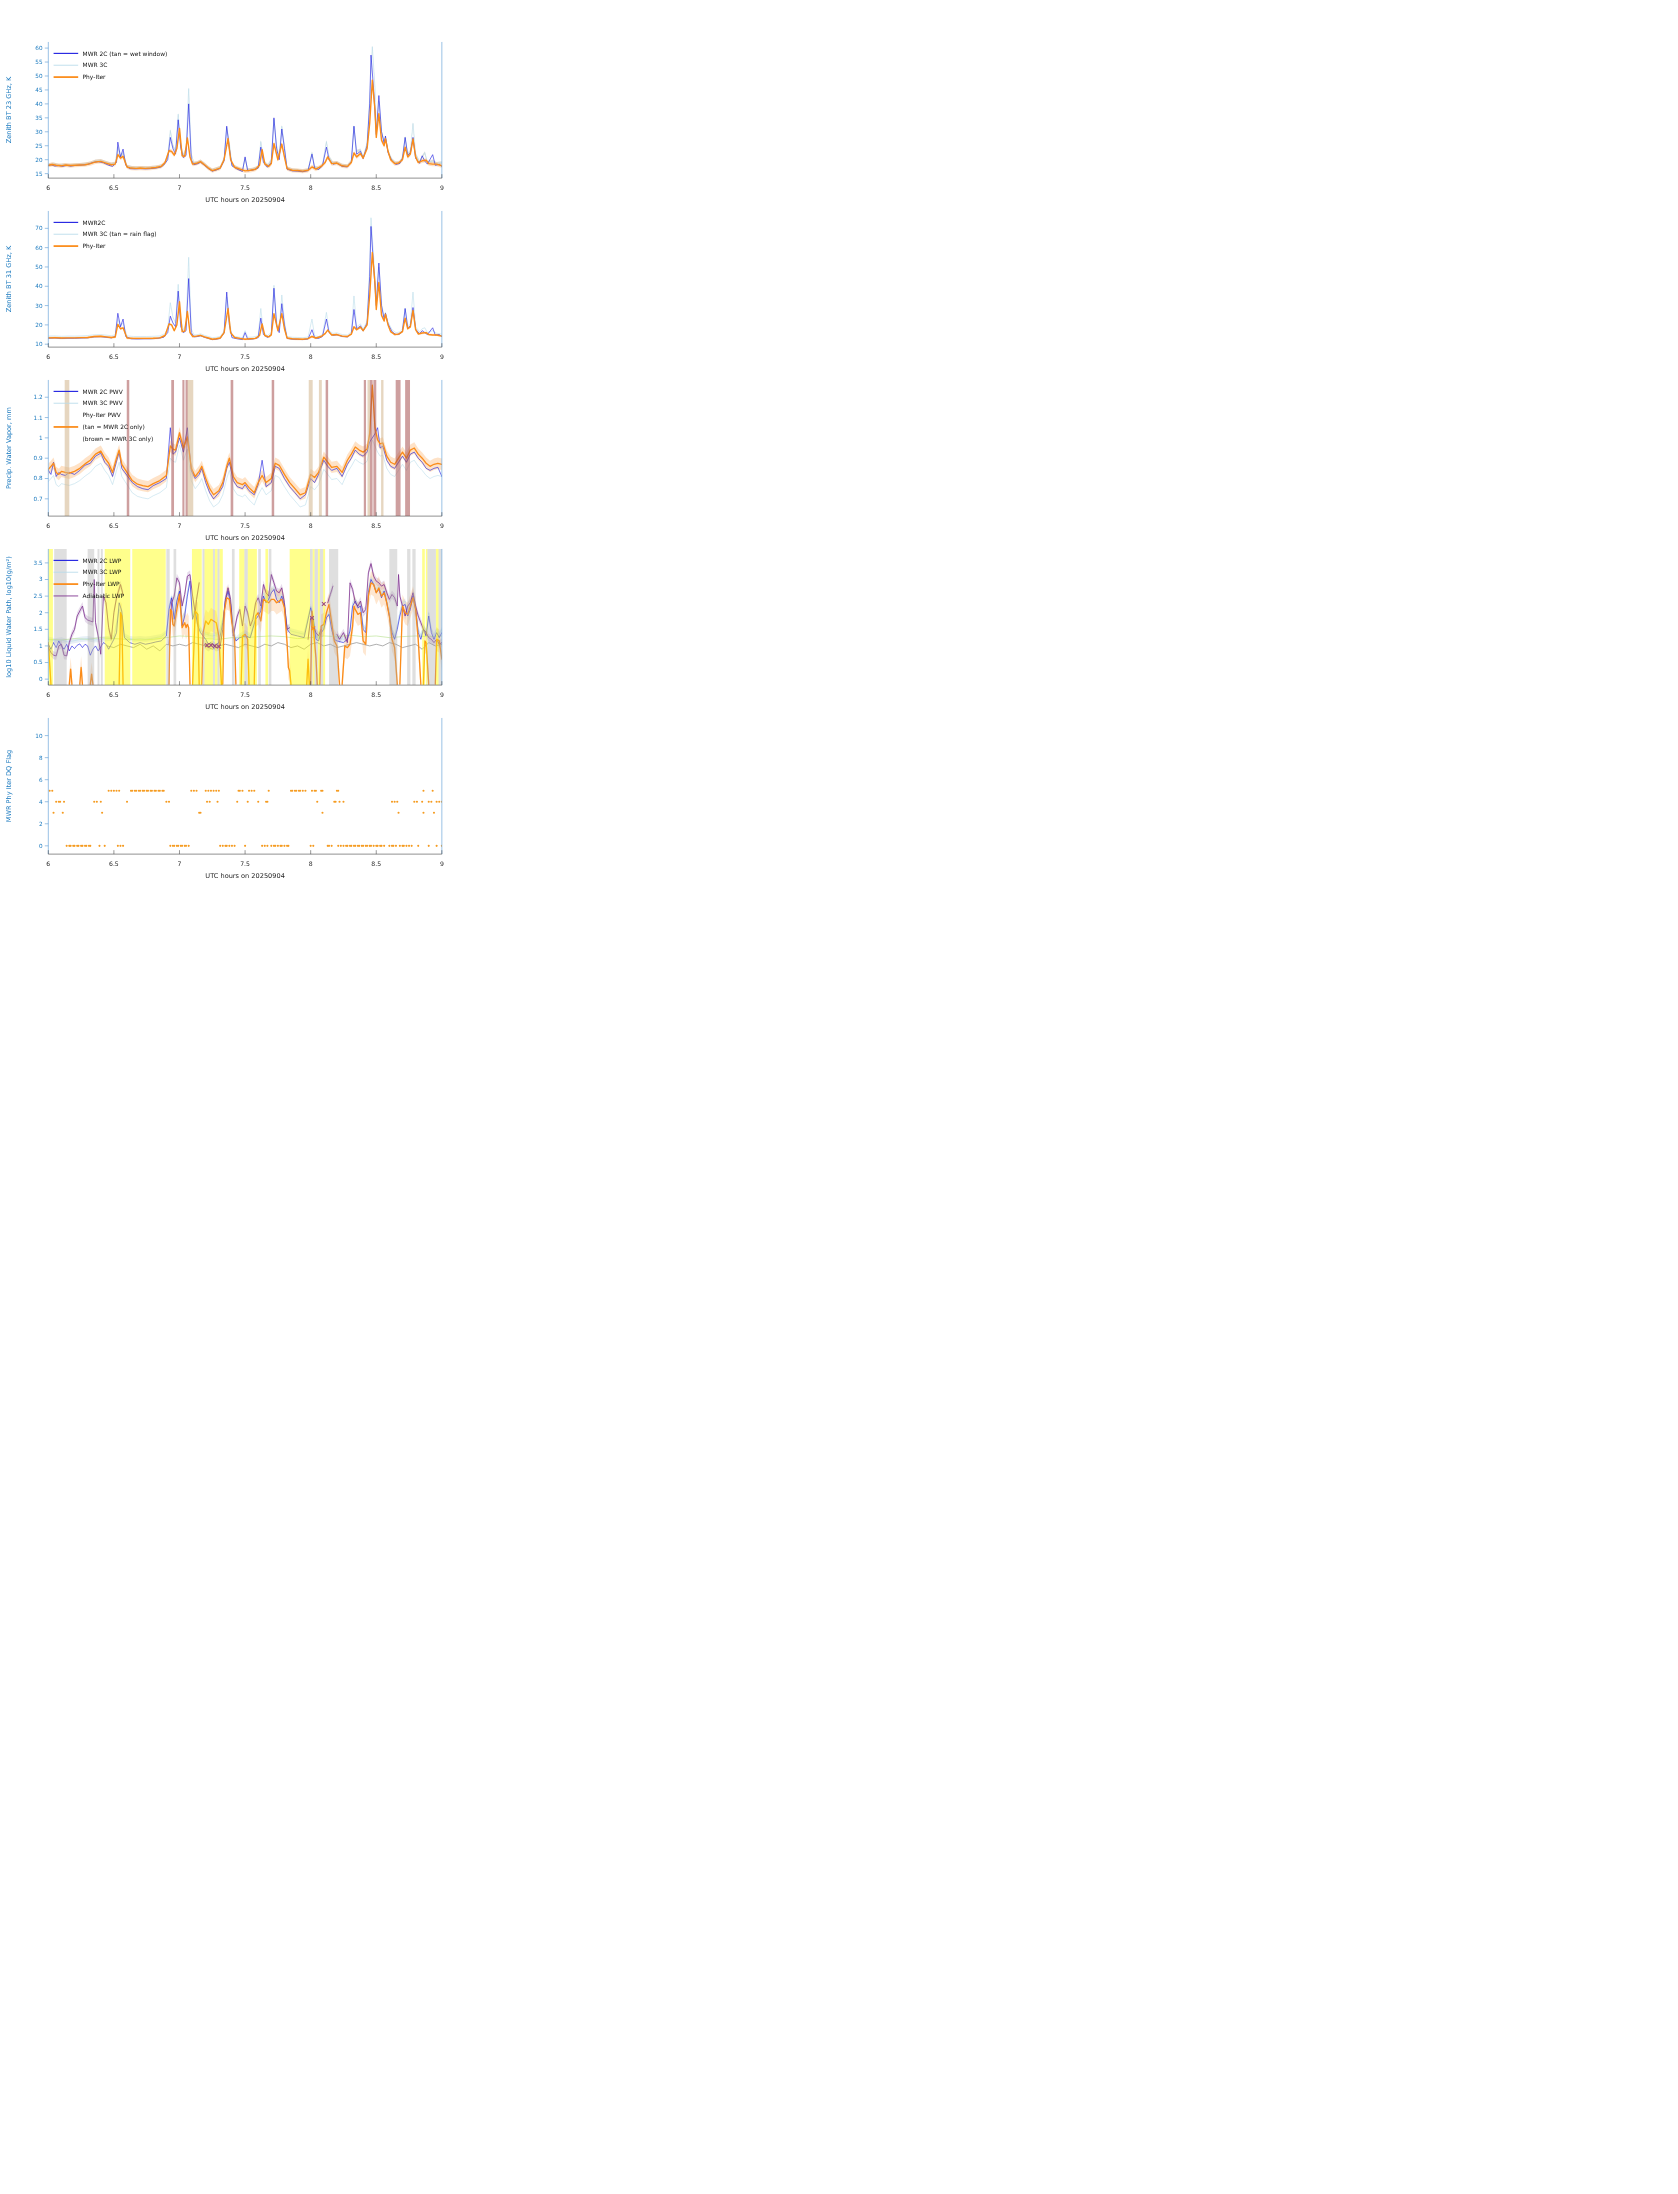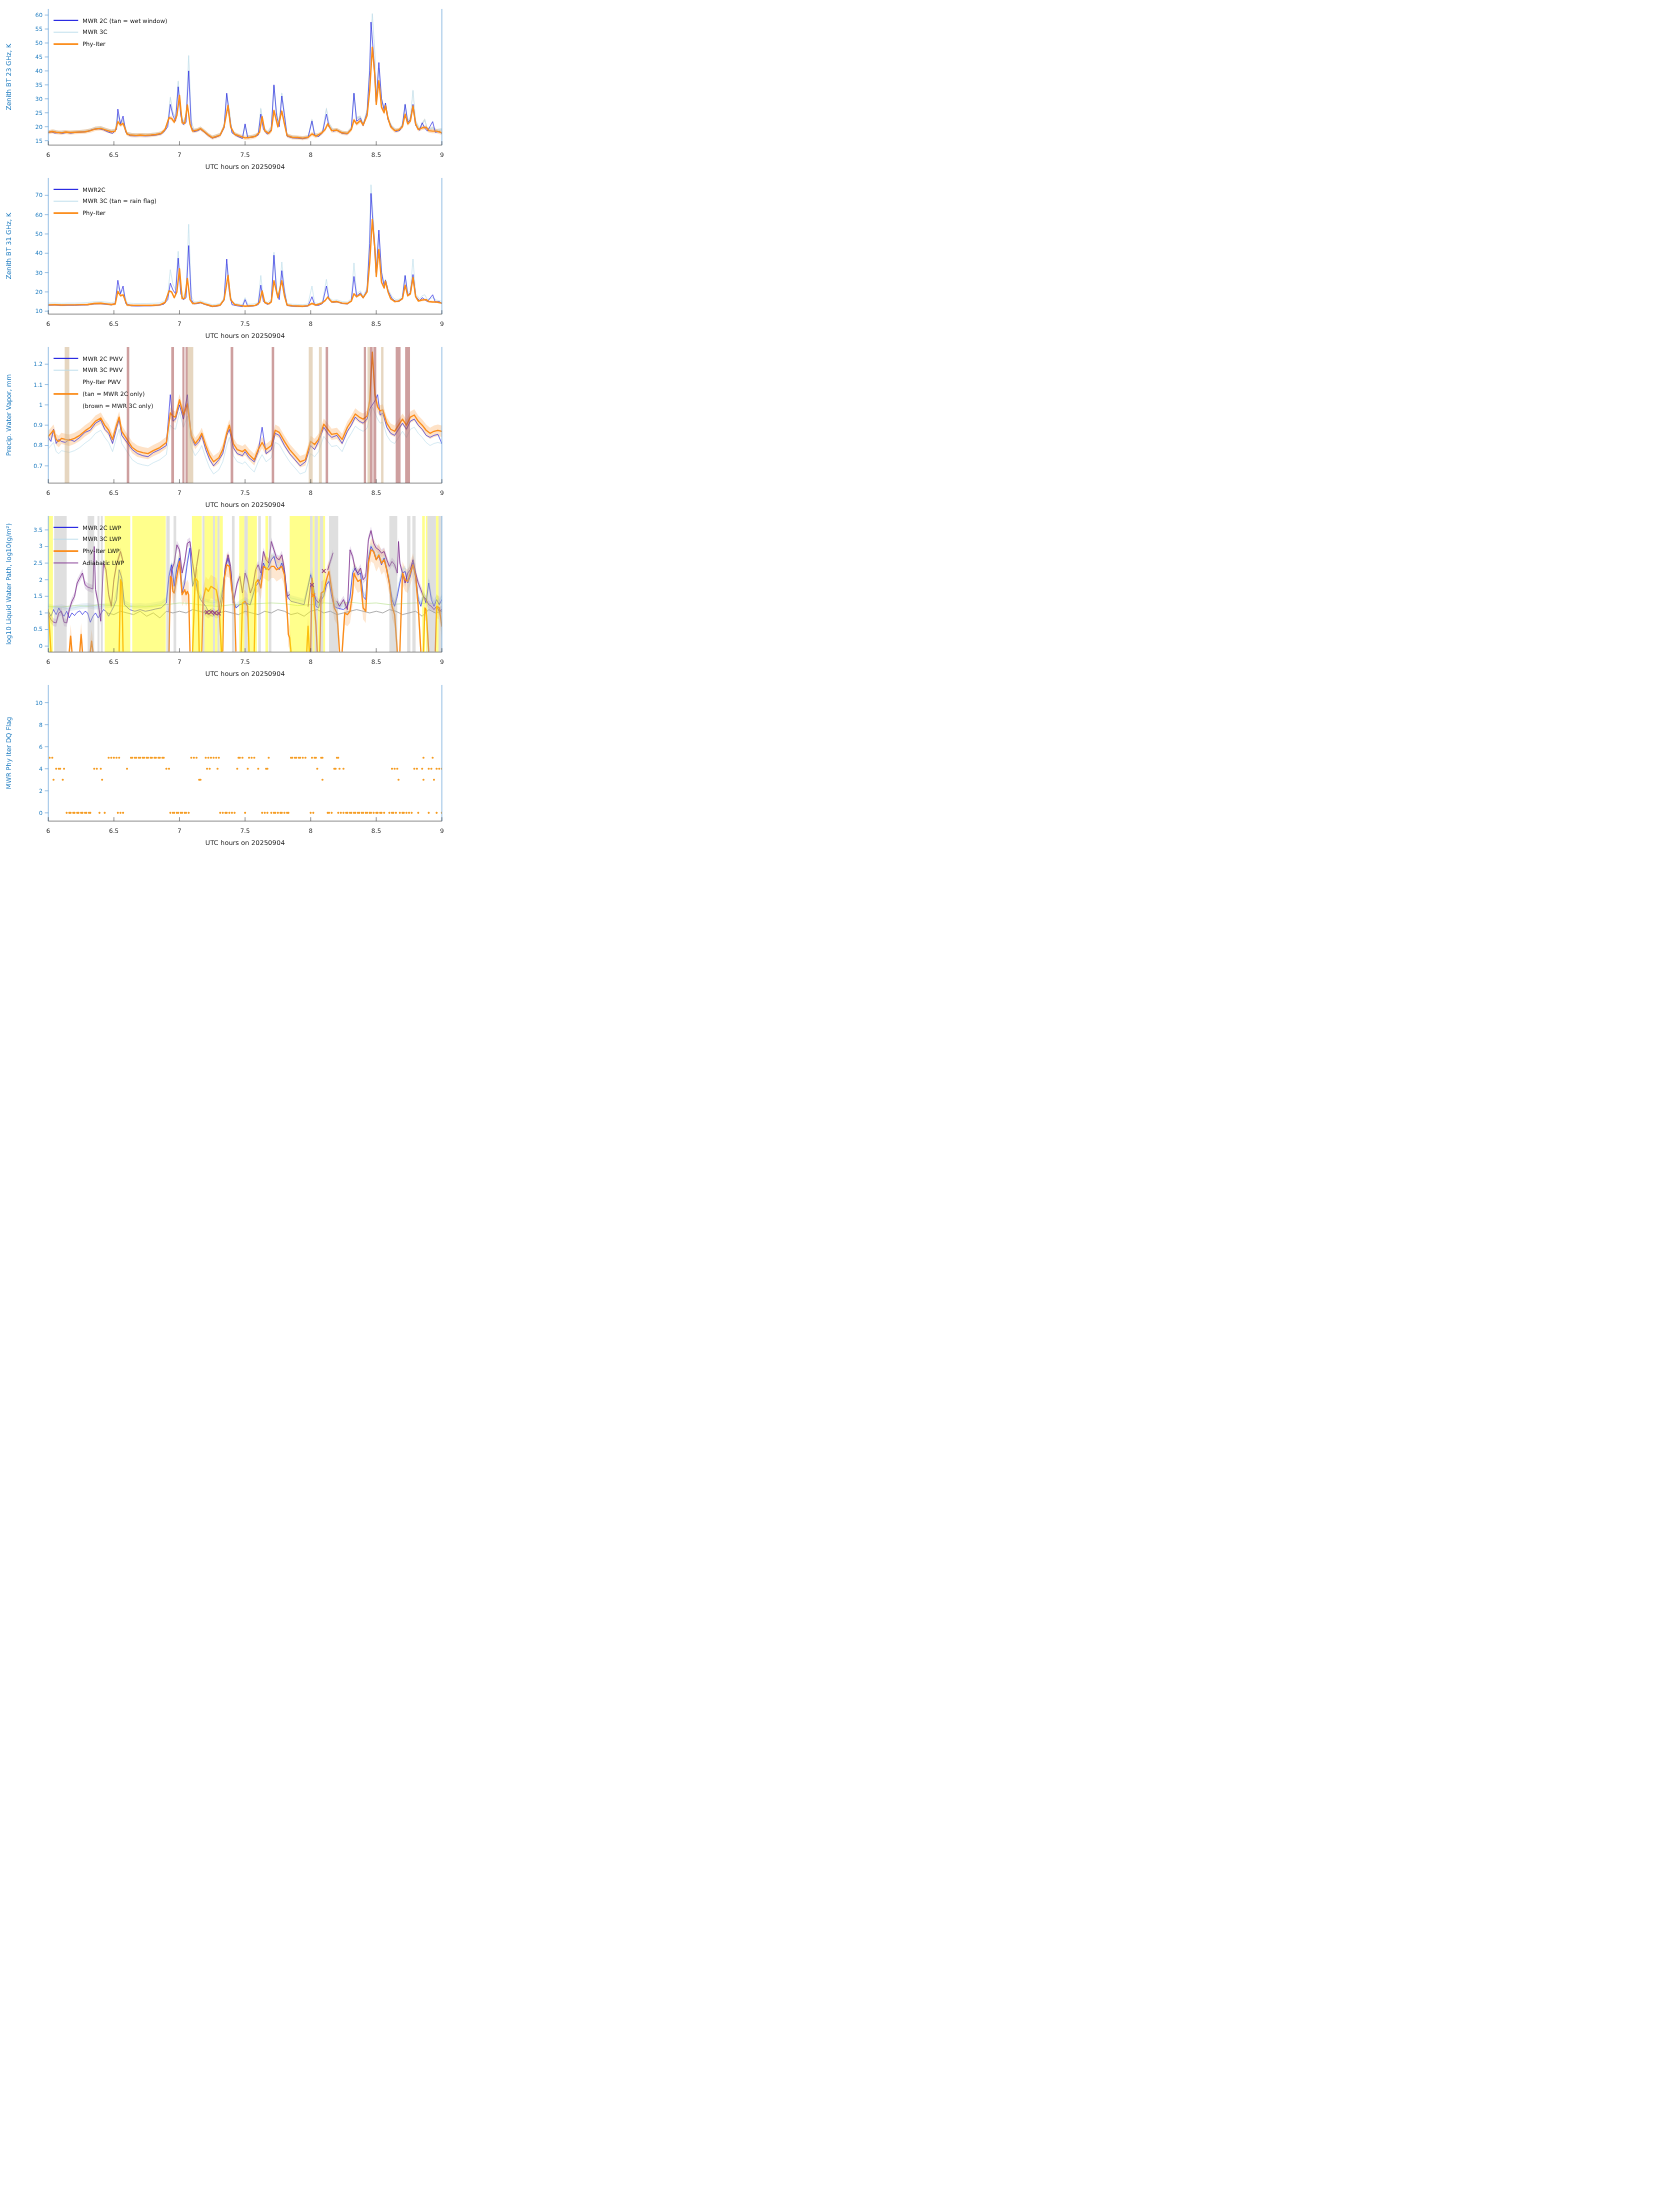--- a/index.html
+++ b/index.html
@@ -1,17 +1,17 @@
 <!DOCTYPE html>
 <html style="font-size:7px"><head>
 <meta charset="utf-8">
 <style>
   html,body{margin:0;padding:0;background:#ffffff;}
   body{width:560px;font-family:"DejaVu Sans","Liberation Sans",sans-serif;}
-  #figure{}
+  #figure{padding-top:33px;}
   .chart-block{width:560px;height:169px;position:relative;}
   svg{display:block;}
   text{font-family:"DejaVu Sans","Liberation Sans",sans-serif;}
 </style>
 </head>
 <body>
 
 <div id="figure">
   <div class="chart-block">
       <svg width="560" height="169" viewBox="0 0 1275 384">

